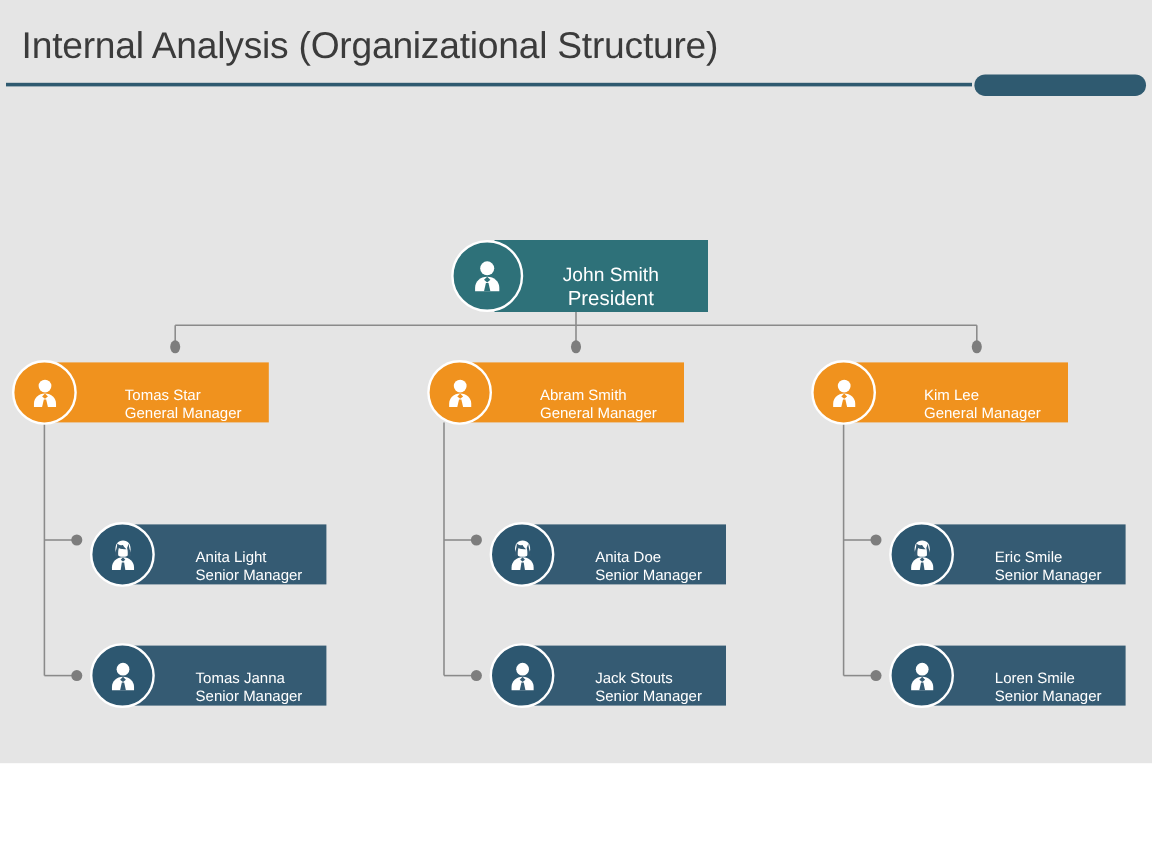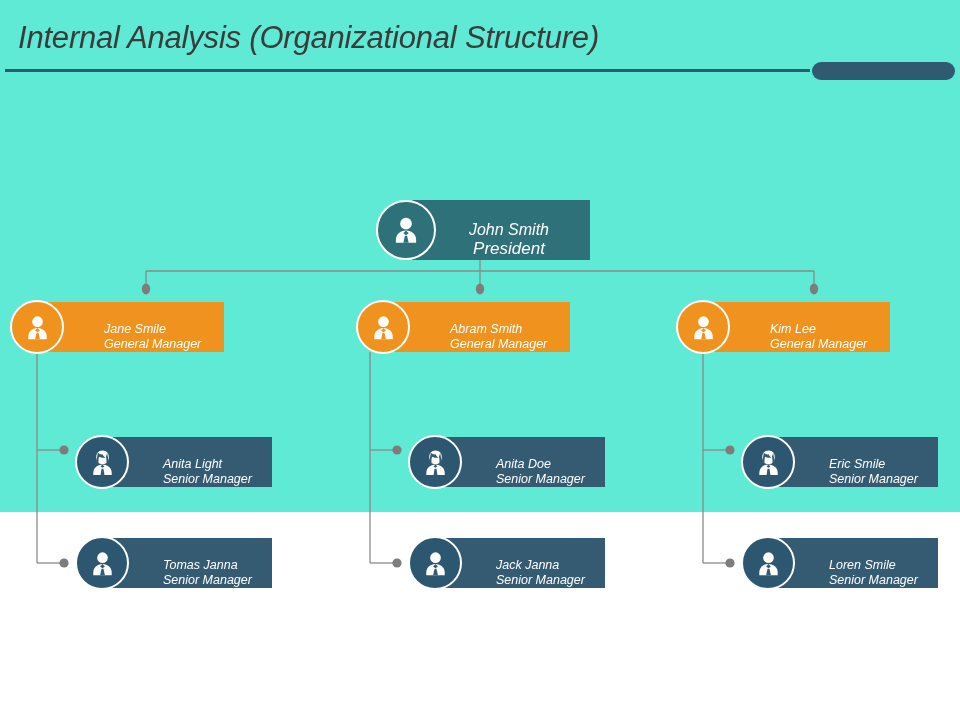--- a/index.html
+++ b/index.html
@@ -11,23 +11,22 @@
     width: 960px;
     height: 720px;
     font-family: "Liberation Sans", sans-serif;
     overflow: hidden;
     position: relative;
   }
 
   #slide {
     position: relative;
     width: 960px;
-    height: 512px;
-    background: #5eead4;
-    font-style: italic;
+    height: 636px;
+    background: #e5e5e5;
   }
 
   
   .slide-title {
     position: absolute;
     left: 18px;
     top: 20px;
     font-size: 31px;
     color: #3b3b3b;
     font-weight: normal;
@@ -241,21 +240,21 @@
         <path d="M32 33c-11 0-19 7.5-19 17.5V56h38v-5.5C51 40.5 43 33 32 33z" fill="#ffffff"></path>
         <path d="M32 33l-5 5 5 4 5-4-5-5z" fill="#2e7179"></path>
         <path d="M30 43l-3 13h10l-3-13h-4z" fill="#2e7179"></path>
       </svg>
     </div>
   </div>
 
   <div class="node node-gm gm-0">
     <div class="bar">
       <span class="txt">
-        <span class="name">Jane Smile</span>
+        <span class="name">Tomas Star</span>
         <span class="role">General Manager</span>
       </span>
     </div>
     <div class="avatar">
       <svg width="31" height="31" viewBox="0 0 64 64" aria-hidden="true">
         <circle cx="32" cy="20" r="11" fill="#ffffff"></circle>
         <path d="M32 33c-11 0-19 7.5-19 17.5V56h38v-5.5C51 40.5 43 33 32 33z" fill="#ffffff"></path>
         <path d="M32 33l-5 5 5 4 5-4-5-5z" fill="#f0921e"></path>
         <path d="M30 43l-3 13h10l-3-13h-4z" fill="#f0921e"></path>
       </svg>
@@ -347,21 +346,21 @@
         <path d="M42 12c0 10 4 14 4 22h-6c1-9-1-14-1-14z" fill="#355b73"></path>
         <path d="M32 36l-4 4 4 3 4-3-4-4z" fill="#355b73"></path>
         <path d="M30 45l-2 13h8l-2-13h-4z" fill="#355b73"></path>
       </svg>
     </div>
   </div>
 
   <div class="node node-sm sm-c1 sm-r1">
     <div class="bar">
       <span class="txt">
-        <span class="name">Jack Janna</span>
+        <span class="name">Jack Stouts</span>
         <span class="role">Senior Manager</span>
       </span>
     </div>
     <div class="avatar">
       <svg width="31" height="31" viewBox="0 0 64 64" aria-hidden="true">
         <circle cx="32" cy="20" r="11" fill="#ffffff"></circle>
         <path d="M32 33c-11 0-19 7.5-19 17.5V56h38v-5.5C51 40.5 43 33 32 33z" fill="#ffffff"></path>
         <path d="M32 33l-5 5 5 4 5-4-5-5z" fill="#355b73"></path>
         <path d="M30 43l-3 13h10l-3-13h-4z" fill="#355b73"></path>
       </svg>

